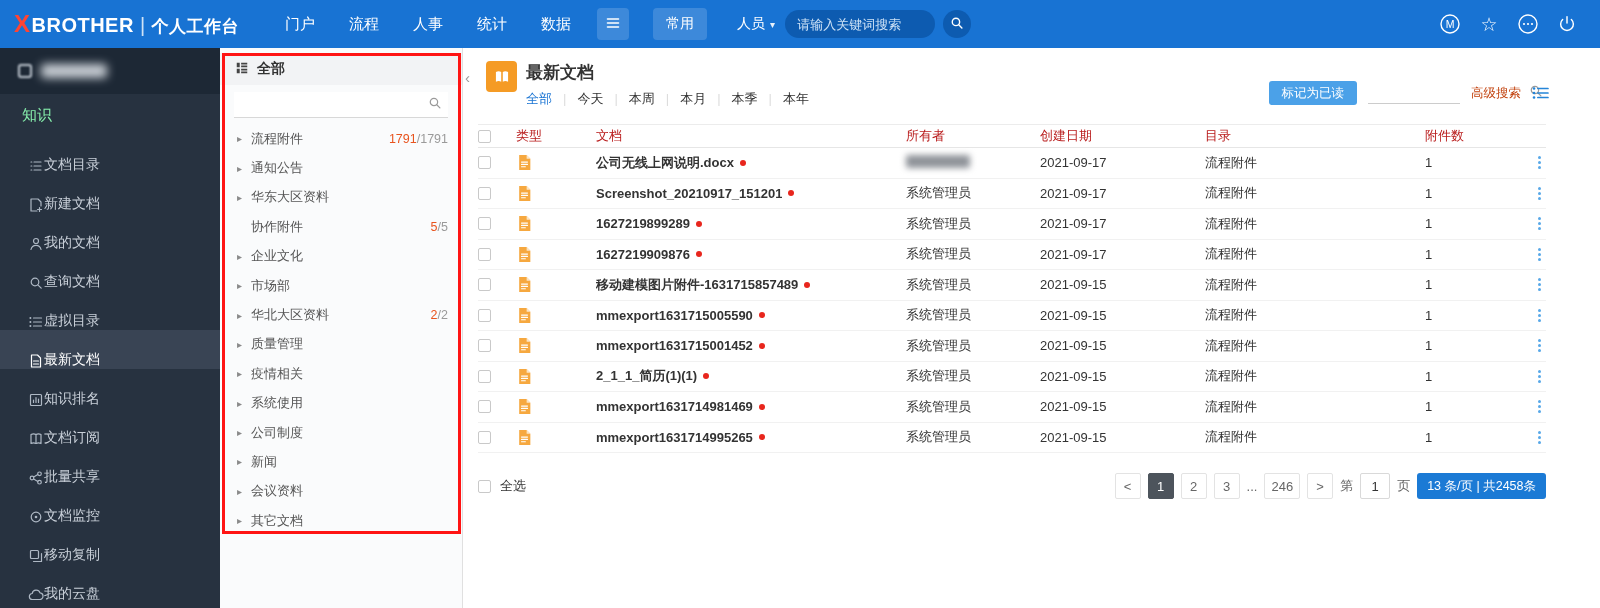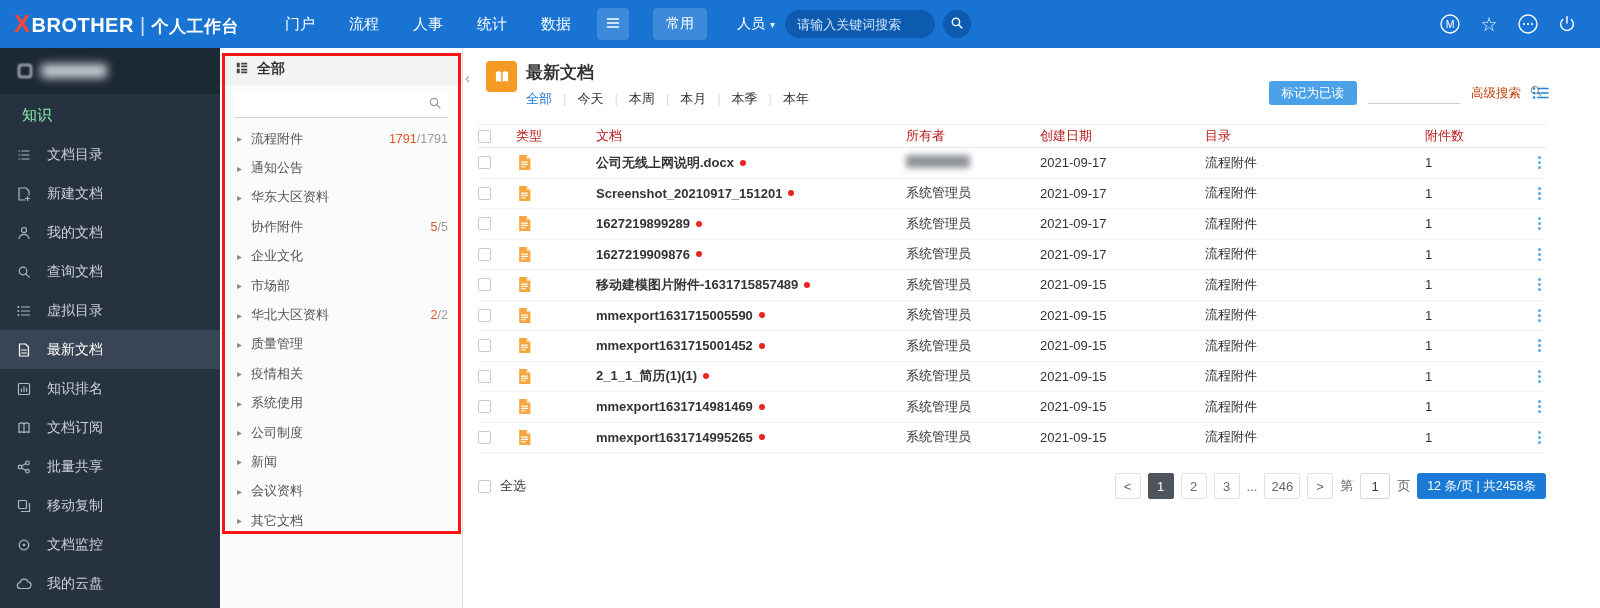--- a/index.html
+++ b/index.html
@@ -35,21 +35,21 @@
   .tb-spacer{flex:1;}
   .tb-right{display:flex;align-items:center;gap:17px;margin-right:22px;}
   .tb-ic{width:22px;height:22px;display:flex;align-items:center;justify-content:center;
          color:#fff;cursor:pointer;font-size:19px;line-height:1;}
   
   .sidebar{position:absolute;top:48px;left:0;width:220px;bottom:0;background:#273240;}
   .sidebar-top{height:46px;background:#1d2835;display:flex;align-items:center;padding-left:18px;gap:9px;}
   .mini-ic{width:14px;height:14px;border:2px solid #dfe6ee;border-radius:3px;opacity:.85;filter:blur(1px);}
   .smudge{width:66px;height:14px;background:#e8edf2;opacity:.85;filter:blur(5px);border-radius:3px;}
   .module-label{color:#86efac;font-size:15px;padding:12px 0 10px 22px;}
-  .side-item{height:39px;display:flex;align-items:center;padding-left:16px;gap:15px;
+  .side-item{height:39px;display:flex;align-items:flex-end;padding-left:28px;
              color:#c9d0d9;font-size:14px;cursor:pointer;}
   .side-item .icon{width:16px;height:16px;display:flex;align-items:center;justify-content:center;color:#aeb8c4;}
   .side-item.active{background:#394454;color:#fff;}
   .side-item.active .icon{color:#fff;}
   
   .catpanel{position:absolute;top:48px;left:220px;width:243px;bottom:0;background:#fafbfc;
             border-right:1px solid #e0e0e0;}
   .cat-header{height:32px;margin-top:5px;background:#f2f3f5;display:flex;align-items:center;
               padding-left:15px;gap:8px;font-size:14px;font-weight:bold;color:#333;}
   .cat-search{margin:7px 14px 6px 14px;height:26px;background:#fff;border-bottom:1px solid #d8d8d8;
@@ -282,35 +282,35 @@
             <circle cx="11.5" cy="12.2" r="1.8"></circle>
             <path d="M5.7 7.1l4.1-2.5M5.7 8.9l4.1 2.5"></path>
           </svg>
         </span>
     <span class="lbl">批量共享</span>
   </div>
 
   <div class="side-item">
     <span class="icon">
           <svg viewBox="0 0 16 16" width="16" height="16" fill="none" stroke="currentColor" stroke-width="1.2" stroke-linecap="round" stroke-linejoin="round">
+            <circle cx="8" cy="8" r="4.8"></circle>
+            <circle cx="8" cy="8" r="1.3" fill="currentColor" stroke="none"></circle>
+          </svg>
+        </span>
+    <span class="lbl">文档监控</span>
+  </div>
+
+  <div class="side-item">
+    <span class="icon">
+          <svg viewBox="0 0 16 16" width="16" height="16" fill="none" stroke="currentColor" stroke-width="1.2" stroke-linecap="round" stroke-linejoin="round">
             <rect x="2.5" y="2.5" width="8" height="8" rx="1"></rect>
             <path d="M5.5 13.5h8v-8"></path>
           </svg>
         </span>
     <span class="lbl">移动复制</span>
-  </div>
-
-  <div class="side-item">
-    <span class="icon">
-          <svg viewBox="0 0 16 16" width="16" height="16" fill="none" stroke="currentColor" stroke-width="1.2" stroke-linecap="round" stroke-linejoin="round">
-            <circle cx="8" cy="8" r="4.8"></circle>
-            <circle cx="8" cy="8" r="1.3" fill="currentColor" stroke="none"></circle>
-          </svg>
-        </span>
-    <span class="lbl">文档监控</span>
   </div>
 
   <div class="side-item">
     <span class="icon">
           <svg viewBox="0 0 16 16" width="16" height="16" fill="none" stroke="currentColor" stroke-width="1.2" stroke-linecap="round" stroke-linejoin="round">
             <path d="M4.5 12.5a3 3 0 0 1-.3-6A4 4 0 0 1 12 5.9a3.2 3.2 0 0 1-.6 6.6z"></path>
           </svg>
         </span>
     <span class="lbl">我的云盘</span>
   </div>
@@ -795,16 +795,16 @@
   <span class="pg-box">2</span>
 
   <span class="pg-box">3</span>
 </span>
       <span class="pg-text">...</span>
       <span class="pg-box">246</span>
       <span class="pg-box">&gt;</span>
       <span class="pg-text">第</span>
       <input class="pg-input" value="1" style="">
       <span class="pg-text">页</span>
-      <span class="pg-badge">12 条/页 | 共2458条</span>
+      <span class="pg-badge">13 条/页 | 共2458条</span>
     </div>
   </div>
 </div>
 
 </body></html>

